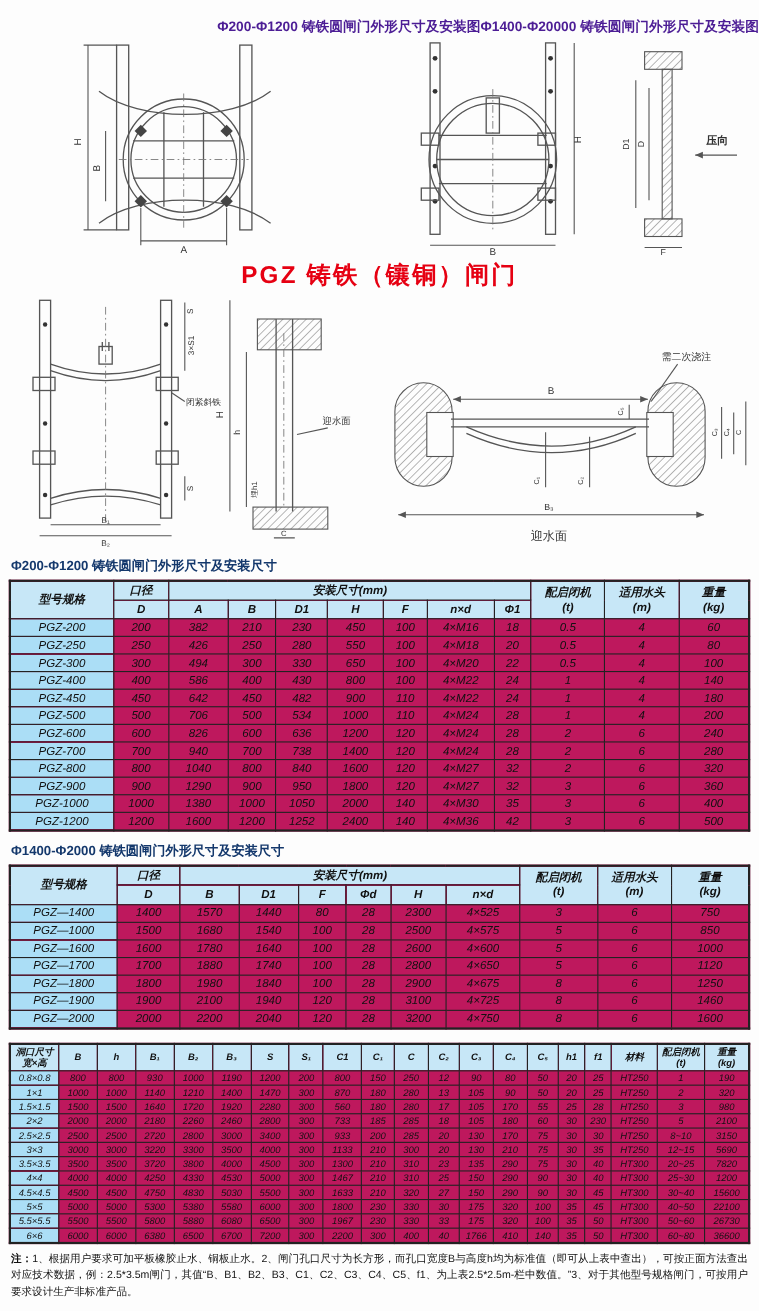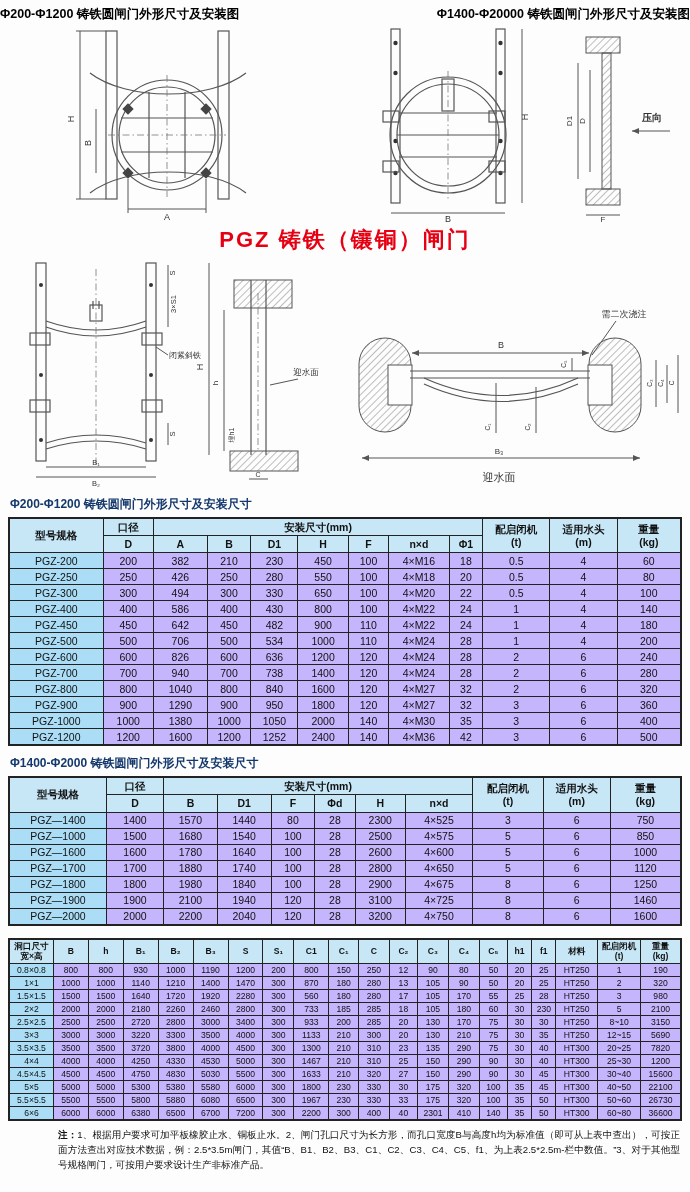--- a/index.html
+++ b/index.html
@@ -1,32 +1,32 @@
 <!DOCTYPE html>
 <html><head>
 <meta charset="utf-8">
 <style>
   html,body{margin:0;padding:0;}
   body{width:690px;height:1192px;background:#fdfdfd;font-family:"Liberation Sans",sans-serif;color:#111;overflow:hidden;}
-  .titles-row{display:flex;justify-content:space-between;padding-top:6px;font-weight:bold;font-size:12.5px;color:#000000;}
+  .titles-row{display:flex;justify-content:flex-end;padding-top:16px;font-weight:bold;font-size:12.5px;color:#4c1d95;}
   .drawrow{display:flex;justify-content:space-between;padding:0 6px;align-items:flex-start;}
   svg{display:block;}
   svg text{font-family:"Liberation Sans",sans-serif;fill:#333;}
   .main-title{text-align:center;color:#e60012;font-size:22px;font-weight:bold;margin:2px 0 0;letter-spacing:2px;}
   .sec-title{color:#14386c;font-weight:bold;font-size:12px;margin:9px 0 4px 10px;}
   .tblwrap{padding:0 8px;}
-  table{width:100%;border-collapse:collapse;table-layout:fixed;border:2px solid #222;background:#c4b5fd;}
+  table{width:100%;border-collapse:collapse;table-layout:fixed;border:2px solid #222;background:#be185d;font-style:italic;}
   th,td{border:1px solid #222;text-align:center;font-size:10.5px;padding:1.5px 0;overflow:hidden;white-space:nowrap;font-weight:normal;}
   th{background:#c7e7f7;font-weight:bold;white-space:pre-line;line-height:1.25;}
   th span{display:block;line-height:1.25;}
   td.first{background:#abdef6;}
   .t3 th,.t3 td{font-size:8.6px;padding:1px 0;}
   .t3{margin-top:2px;}
   .gap{height:10px;}
-  .notes{font-size:9.6px;padding:7px 10px 0;line-height:1.55;color:#111;text-align:justify;margin-left:48px;}
+  .notes{font-size:9.6px;padding:7px 10px 0;line-height:1.55;color:#111;text-align:justify;}
   .dim{stroke:#555;stroke-width:1;}
   .part{stroke:#555;stroke-width:1.2;fill:none;}
   .dash{stroke:#777;stroke-width:0.8;fill:none;stroke-dasharray:7 3 1.5 3;}
 </style>
 </head>
 <body>
 
 <svg width="0" height="0" aria-hidden="true">
     <defs>
   <pattern id="hatch" patternUnits="userSpaceOnUse" width="5" height="5" patternTransform="rotate(45)">
@@ -841,21 +841,21 @@
           <td>6000</td>
           <td>6380</td>
           <td>6500</td>
           <td>6700</td>
           <td>7200</td>
           <td>300</td>
           <td>2200</td>
           <td>300</td>
           <td>400</td>
           <td>40</td>
-          <td>2301</td>
+          <td>1766</td>
           <td>410</td>
           <td>140</td>
           <td>35</td>
           <td>50</td>
           <td>HT300</td>
           <td>60~80</td>
           <td>36600</td>
         </tr>
       </tbody>
   </table>

